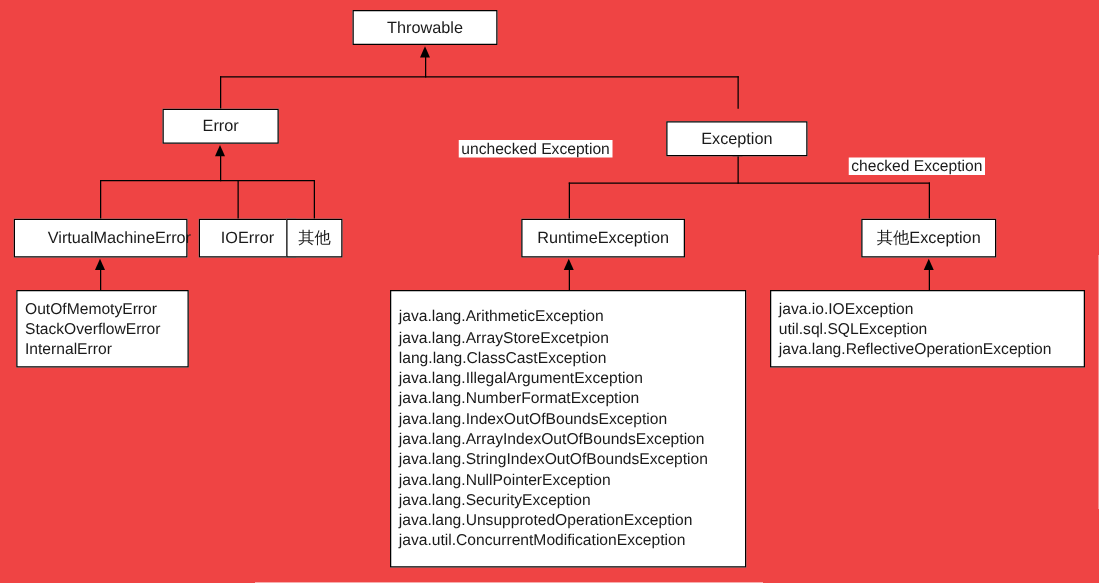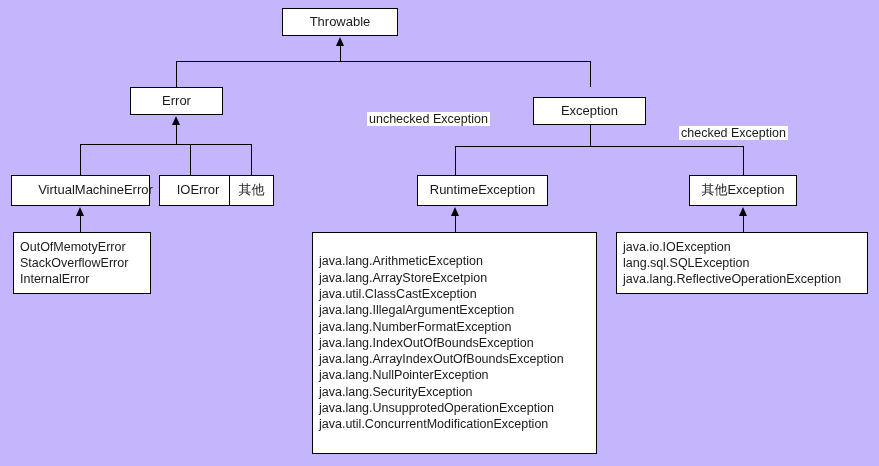--- a/index.html
+++ b/index.html
@@ -8,21 +8,21 @@
     background: #ffffff;
   }
   body {
     font-family: "Liberation Sans", "DejaVu Sans", sans-serif;
     color: #000000;
   }
   #diagram {
     position: relative;
     width: 879px;
     height: 466px;
-    background: #c4b5fd;
+    background: #ef4444;
     overflow: hidden;
   }
   .node {
     position: absolute;
     box-sizing: border-box;
     border: 1px solid #000000;
     background: #ffffff;
     display: flex;
     align-items: center;
     justify-content: center;
@@ -147,30 +147,31 @@
 
   <div class="listbox" style="left:13px; top:232px; width:138px; height:62px;">
     <span class="row">OutOfMemotyError</span>
     <span class="row">StackOverflowError</span>
     <span class="row">InternalError</span>
   </div>
 
   <div class="listbox" style="left:312px; top:232px; width:285px; height:222px;">
     <span class="row">java.lang.ArithmeticException</span>
     <span class="row">java.lang.ArrayStoreExcetpion</span>
-    <span class="row">java.util.ClassCastException</span>
+    <span class="row">lang.lang.ClassCastException</span>
     <span class="row">java.lang.IllegalArgumentException</span>
     <span class="row">java.lang.NumberFormatException</span>
     <span class="row">java.lang.IndexOutOfBoundsException</span>
     <span class="row">java.lang.ArrayIndexOutOfBoundsException</span>
+    <span class="row">java.lang.StringIndexOutOfBoundsException</span>
     <span class="row">java.lang.NullPointerException</span>
     <span class="row">java.lang.SecurityException</span>
     <span class="row">java.lang.UnsupprotedOperationException</span>
     <span class="row">java.util.ConcurrentModificationException</span>
   </div>
 
   <div class="listbox" style="left:616px; top:232px; width:252px; height:62px;">
     <span class="row">java.io.IOException</span>
-    <span class="row">lang.sql.SQLException</span>
+    <span class="row">util.sql.SQLException</span>
     <span class="row">java.lang.ReflectiveOperationException</span>
   </div>
 
 </div>
 
 </body></html>

